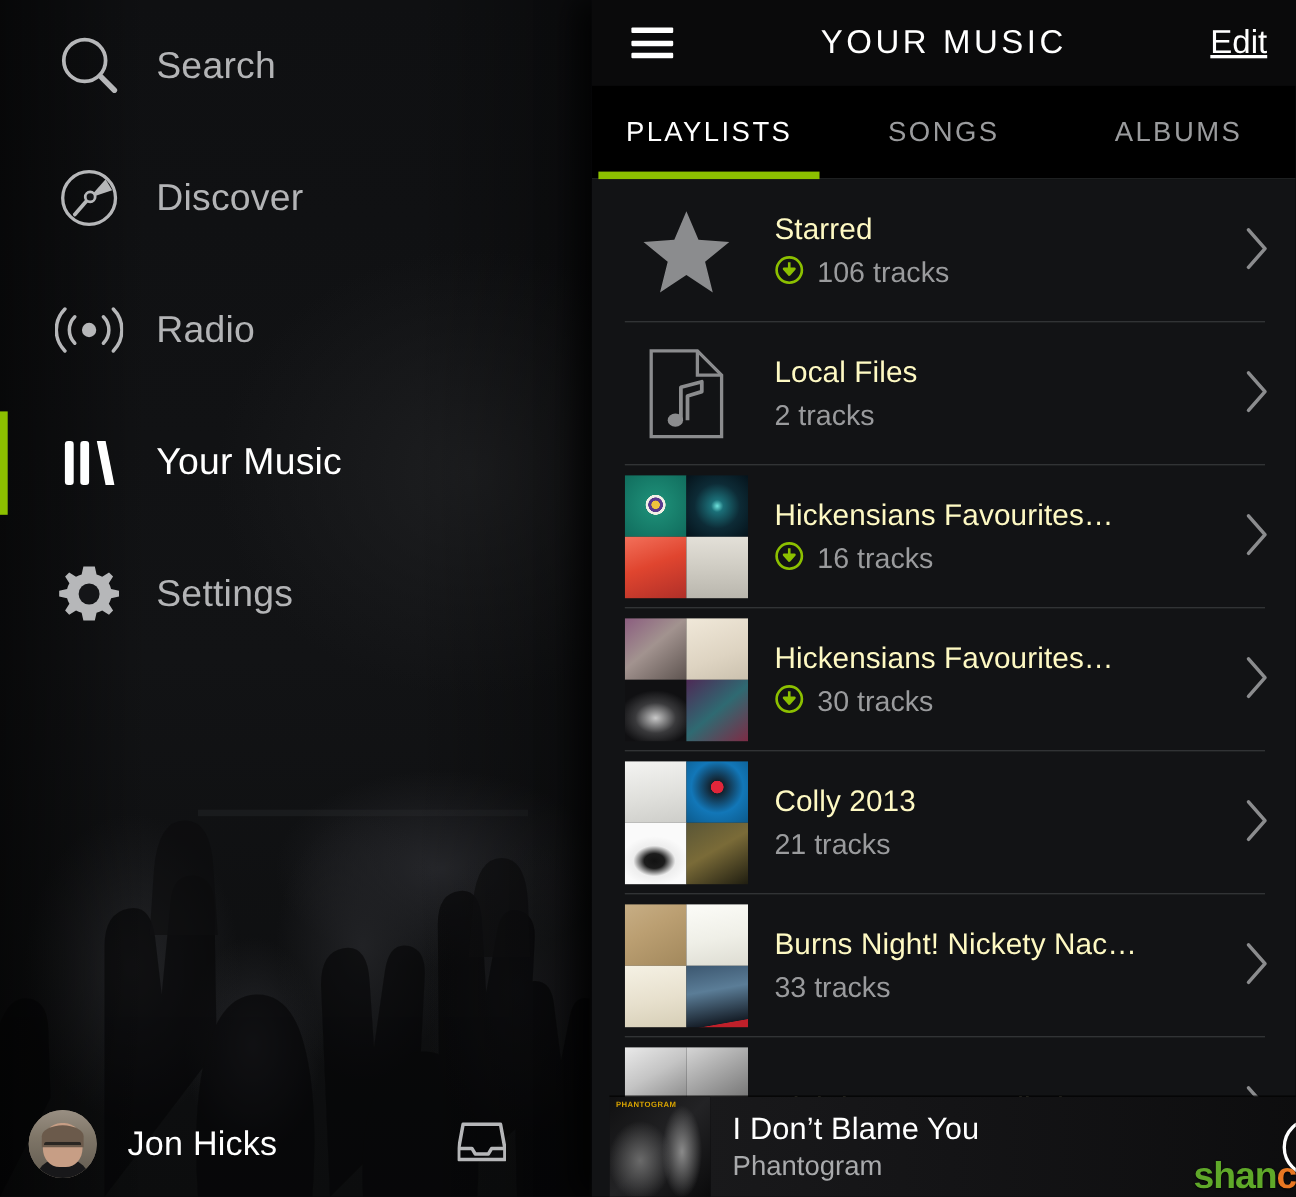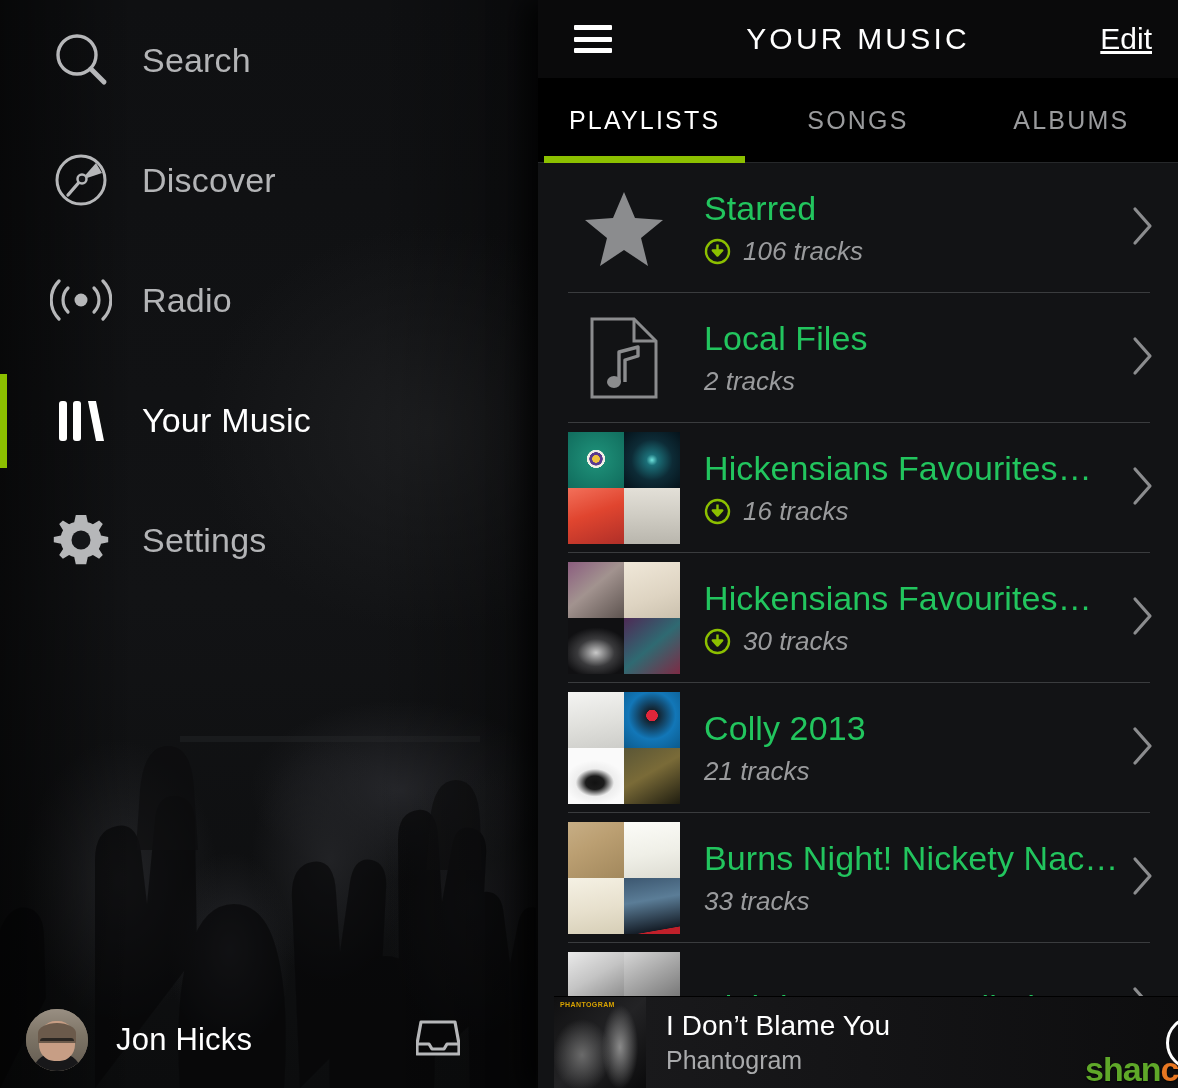--- a/index.html
+++ b/index.html
@@ -145,27 +145,27 @@
     display:grid; grid-template-columns:1fr 1fr; grid-template-rows:1fr 1fr;
     overflow:hidden;
   }
   .row-art .tile { width:100%; height:100%; }
   .row-icon {
     width:112px; height:112px; flex:none;
     display:flex; align-items:center; justify-content:center;
   }
   .row-text { margin-left:24px; flex:1; min-width:0; }
   .row-title {
-    color:#22c55e; font-size:34px; line-height:1.15; letter-spacing:.1px;
+    color:#fef9c3; font-size:27px; line-height:1.15; letter-spacing:.1px;
     white-space:nowrap; overflow:hidden; text-overflow:ellipsis;
     max-width:450px;
   }
   .row-sub {
-    margin-top:8px; display:flex; align-items:center;
-    color:#9a9b9d; font-size:26px;font-style:italic;
+    margin-top:8px; display:flex; align-items:flex-start;
+    color:#9a9b9d; font-size:26px;
   }
   .dl-badge { margin-right:12px; display:flex; }
   .chevron { margin-left:auto; margin-right:24px; flex:none; }
 
   
   #now-playing {
     position:absolute; left:554px; bottom:0; width:692px; height:92px;
     background:linear-gradient(90deg,#1b1b1d 0%, #141416 45%, #0c0c0d 100%);
     display:flex; align-items:center; overflow:hidden;
     border-top:1px solid #000;

